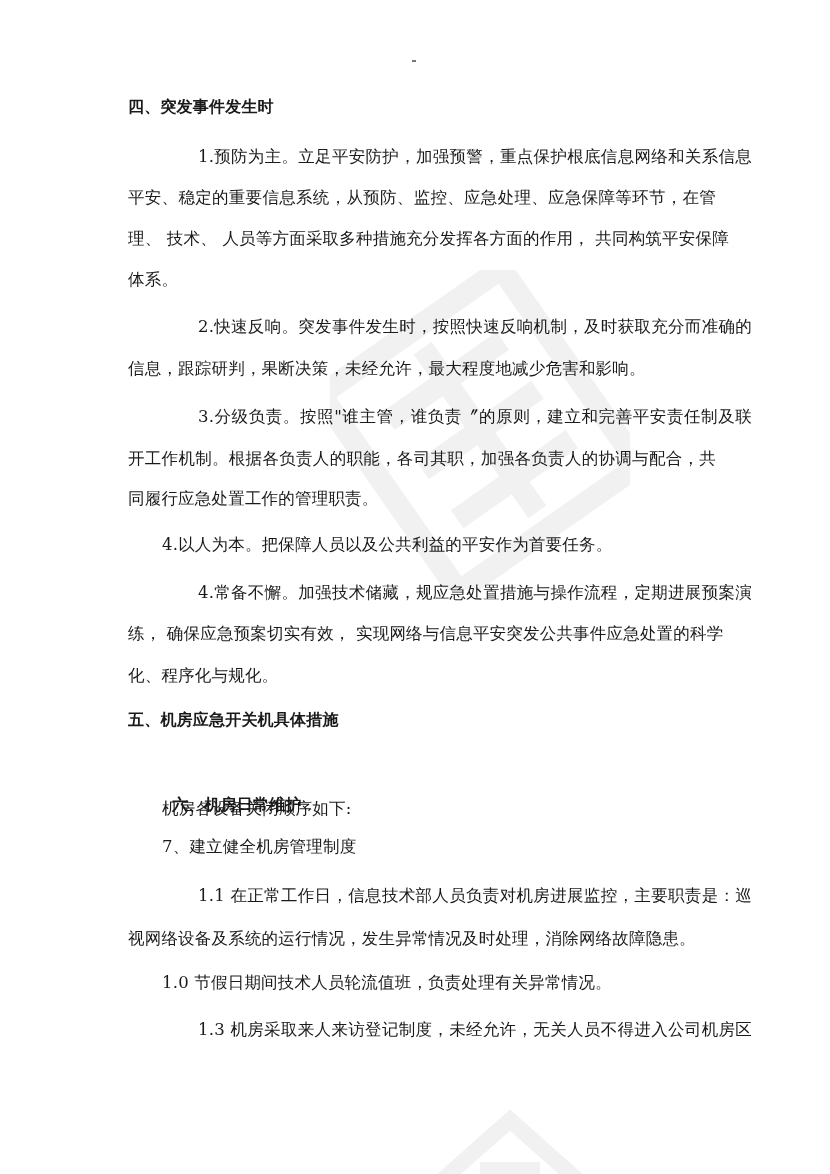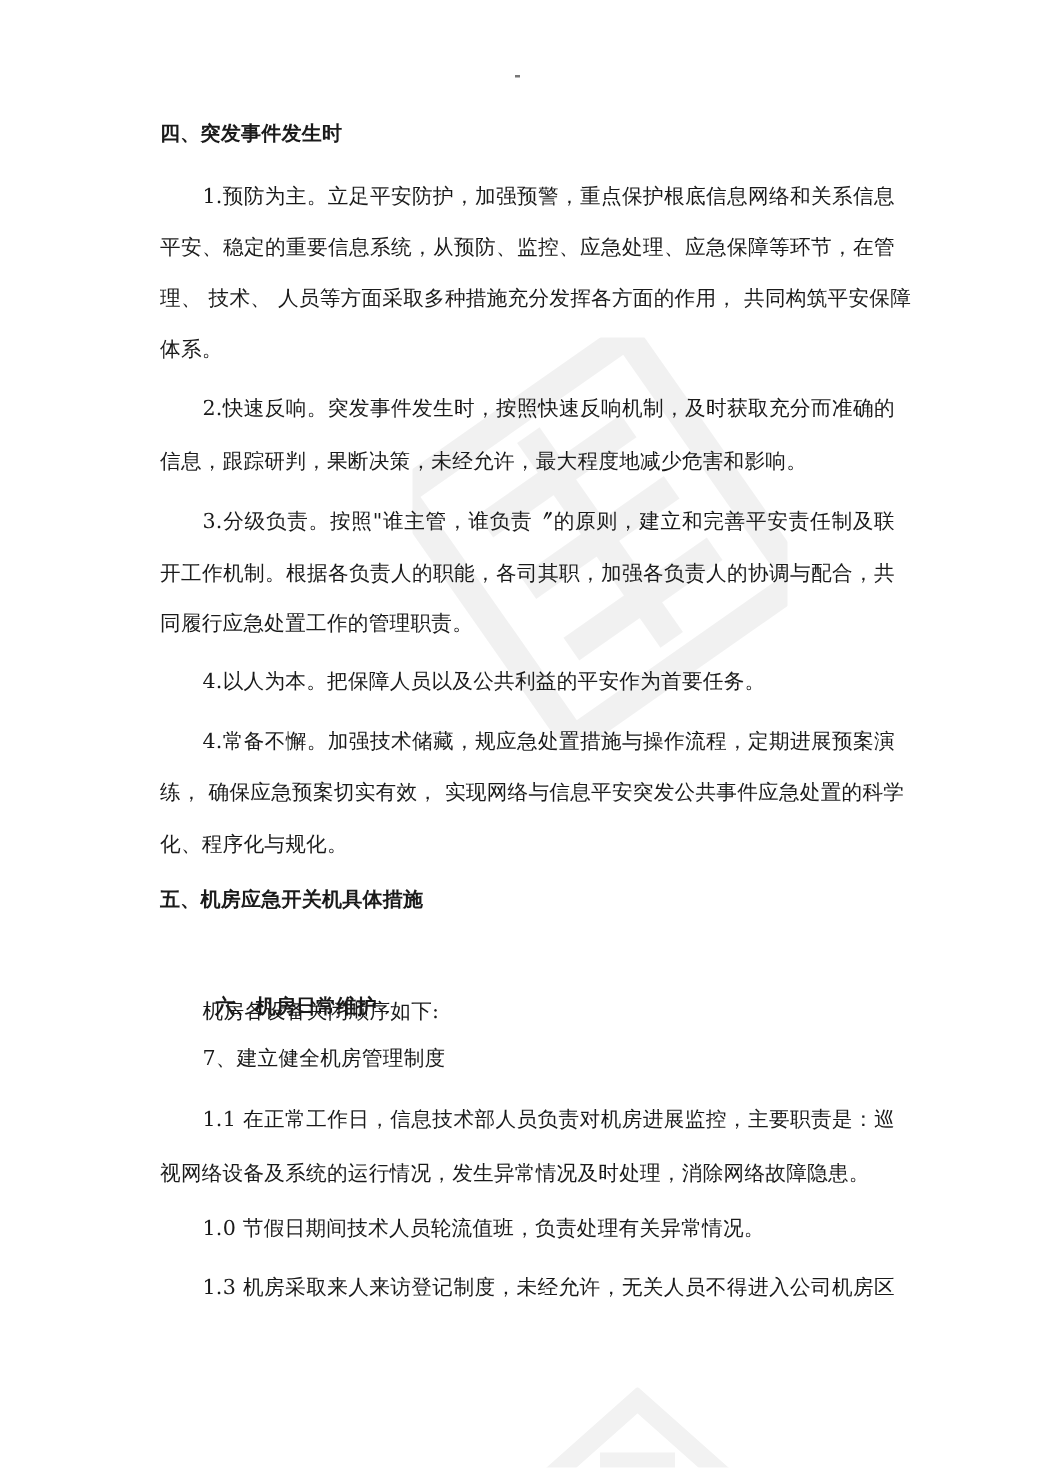--- a/index.html
+++ b/index.html
@@ -46,21 +46,21 @@
     .heading {
       font-family: "DejaVu Sans", "Liberation Sans", sans-serif;
       font-weight: bold;
       font-size: 16px;
     }
     .justify {
       width: 588px;
       text-align: justify;
       text-align-last: justify;
     }
-    .justify.indent { width: 554px; }
+    .justify.indent { width: 554px; margin-left: 36px; }
     .watermark {
       position: absolute;
       pointer-events: none;
       opacity: 0.05;
     }
   </style>
 </head>
 <body>
 
 <div class="page">

